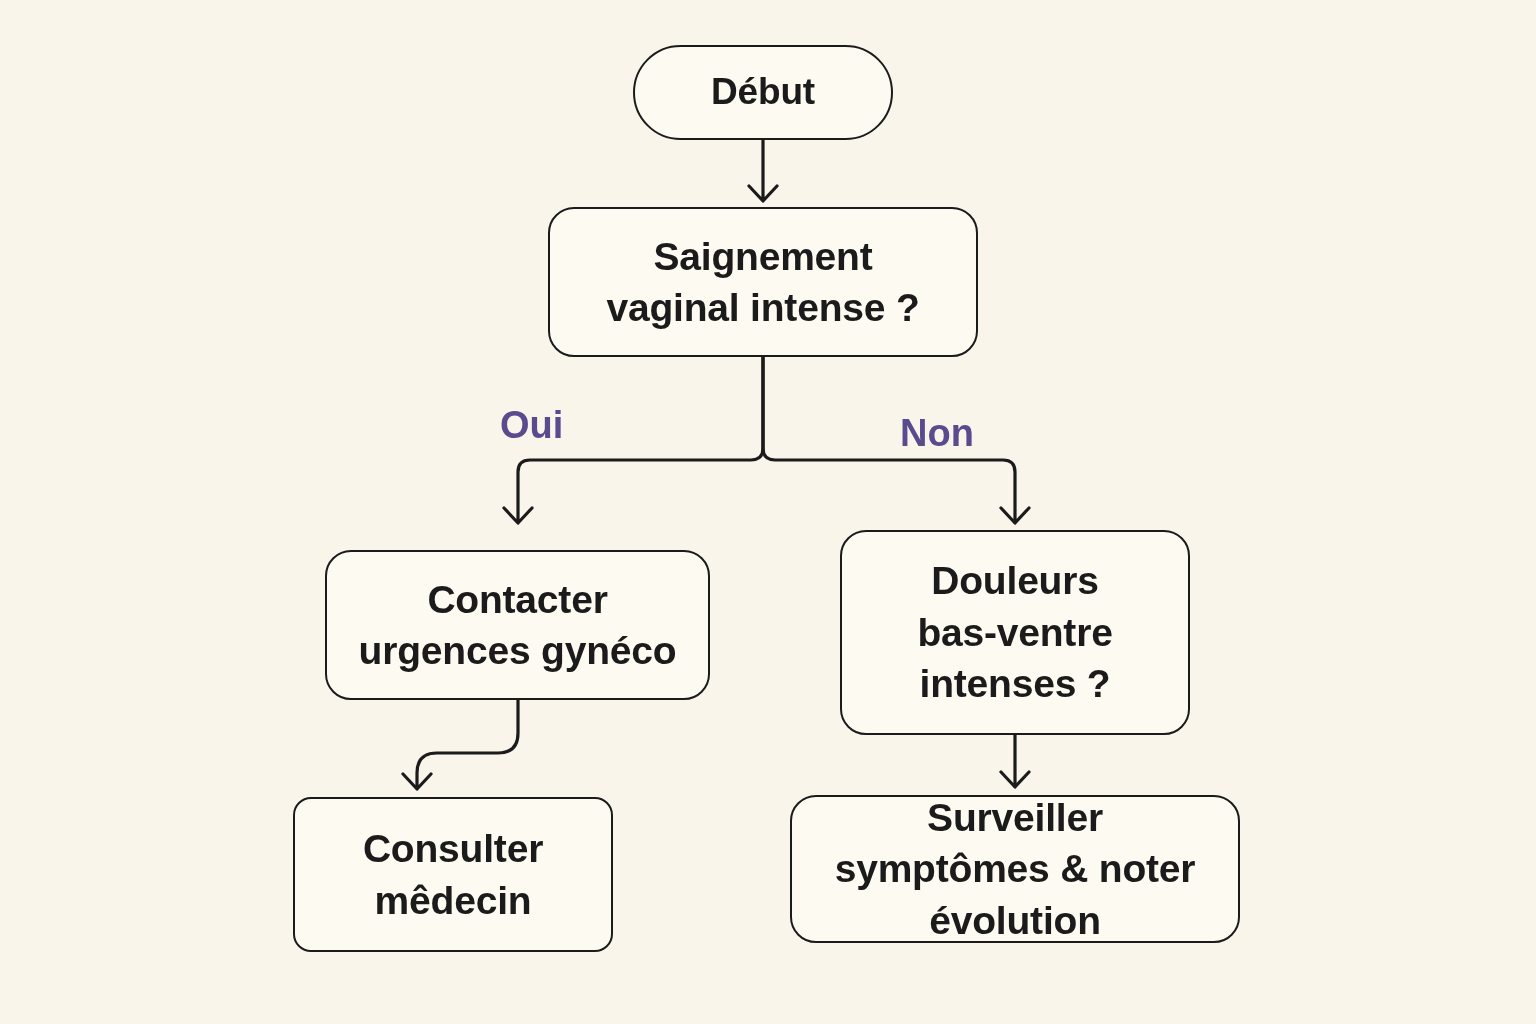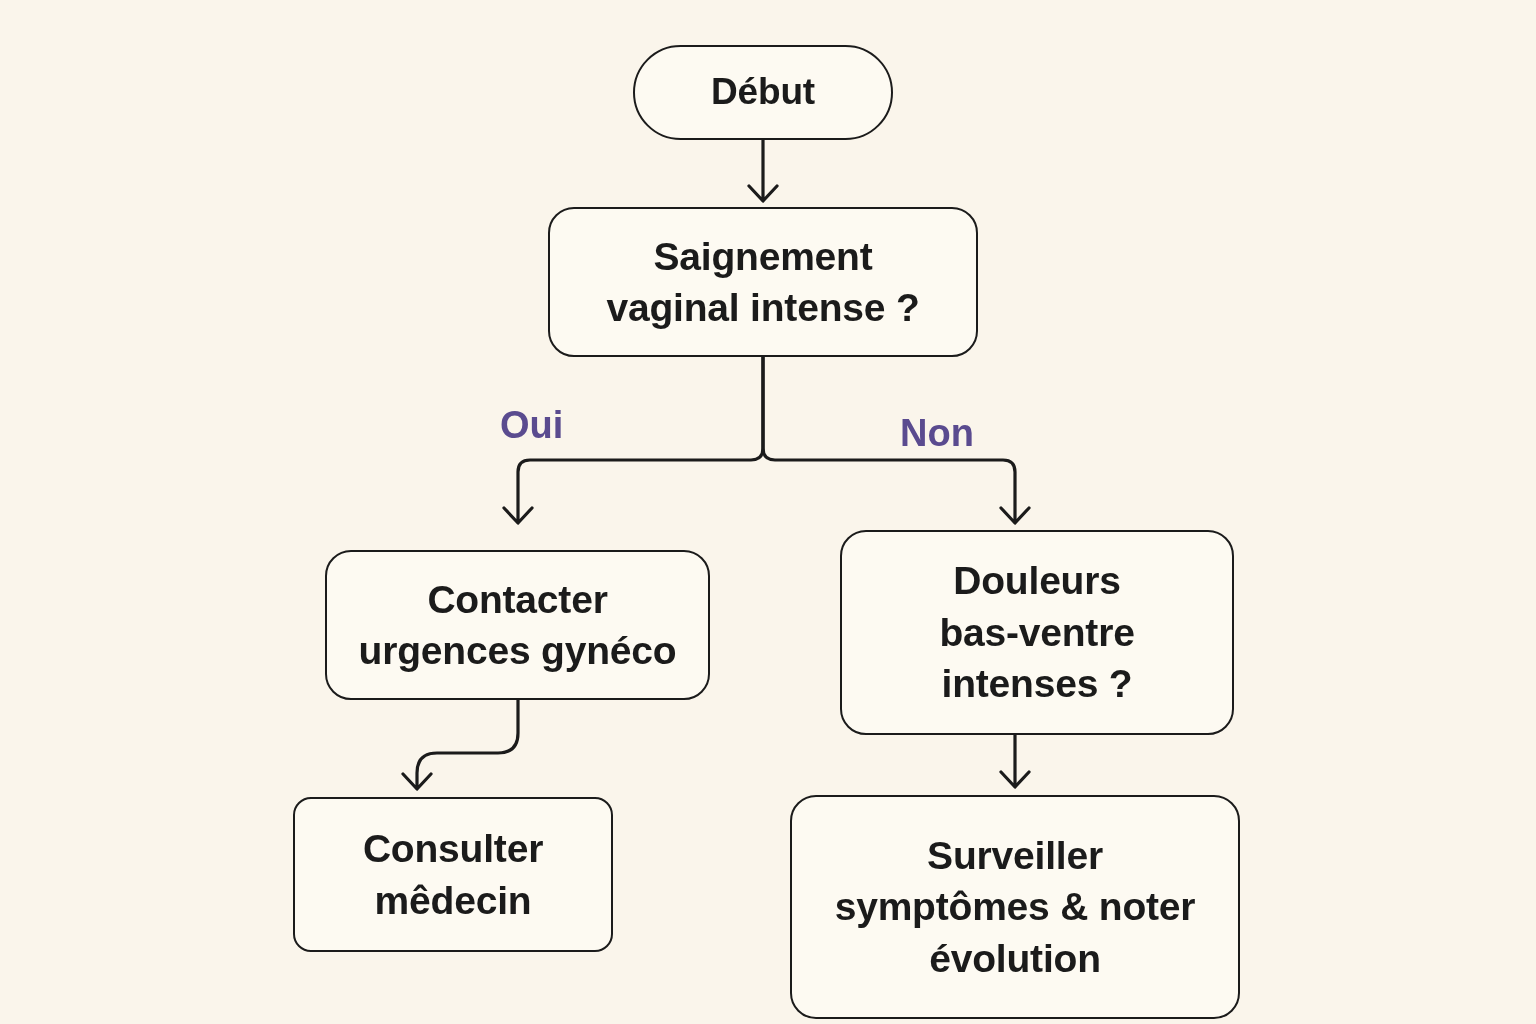--- a/index.html
+++ b/index.html
@@ -63,24 +63,24 @@
   <div class="node" style="left:548px;top:207px;width:430px;height:150px;">Saignement
 vaginal intense ?</div>
 
   <div class="branch-label" style="left:500px;top:404px;width:130px;">Oui</div>
 
   <div class="branch-label" style="left:900px;top:404px;width:135px;margin-top:8px;">Non</div>
 
   <div class="node" style="left:325px;top:550px;width:385px;height:150px;">Contacter
 urgences gynéco</div>
 
-  <div class="node" style="left:840px;top:530px;width:394px;height:205px;">Douleurs
+  <div class="node" style="left:840px;top:530px;width:350px;height:205px;">Douleurs
 bas-ventre
 intenses ?</div>
 
   <div class="node" style="left:293px;top:797px;width:320px;height:155px;border-radius:18px;">Consulter
 mêdecin</div>
 
-  <div class="node" style="left:790px;top:795px;width:450px;height:224px;">Surveiller
+  <div class="node" style="left:790px;top:795px;width:450px;height:148px;">Surveiller
 symptômes &amp; noter
 évolution</div>
 
 </div>
 
 </body></html>

